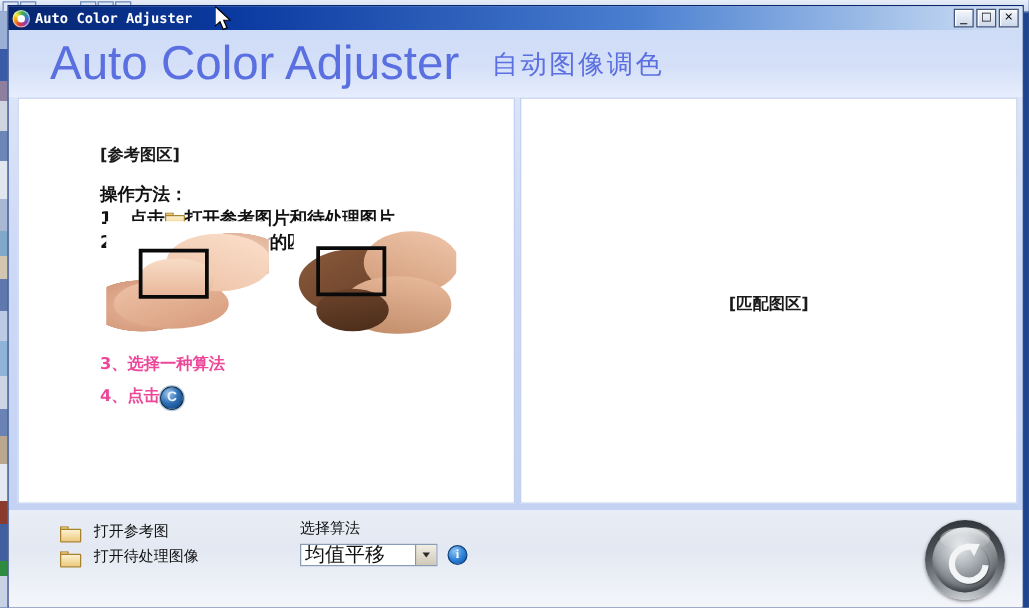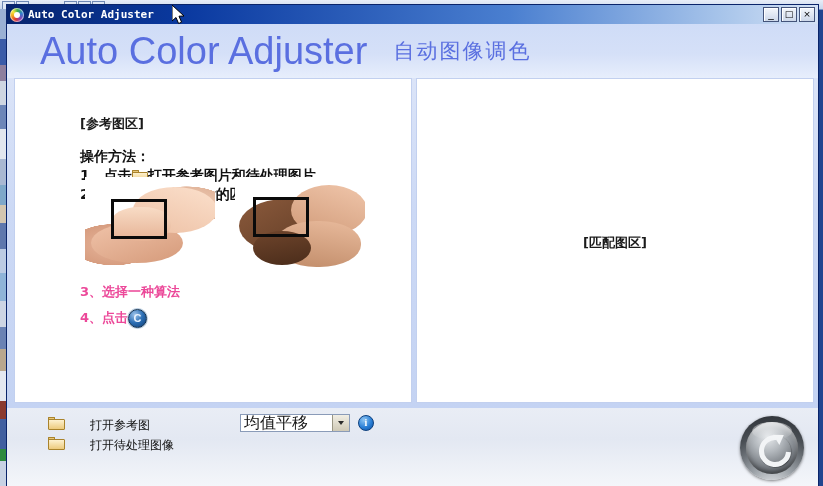--- a/index.html
+++ b/index.html
@@ -234,21 +234,21 @@
     font-family:"DejaVu Sans","Liberation Sans",sans-serif;
   }
 
   
   #bottom-bar{
     position:relative;height:78px;
     background:linear-gradient(to bottom,#e9edf5 0%,#e3e8f2 40%,#f4f6fa 100%);
     box-sizing:border-box;
   }
   .open-row{
-    position:absolute;display:flex;align-items:flex-start;gap:25px;
+    position:absolute;display:flex;align-items:flex-end;gap:10px;
     font-size:12px;color:#111;
     font-family:Liberation Sans, sans-serif;
     cursor:pointer;
   }
   #open-reference-row{left:41px;top:9px;}
   #open-target-row{left:41px;top:29px;}
   .open-row .folder-icon{width:17px;height:13px;}
   .open-row .folder-icon .body{width:17px;height:11px;}
 
   #algo-group{position:absolute;left:233px;top:6px;}
@@ -433,20 +433,21 @@
 
     <div class="open-row" id="open-target-row">
       <span class="folder-icon">
         <span class="tab"></span>
           <span class="body"></span>
       </span>
       <span>打开待处理图像</span>
     </div>
 
     <div id="algo-group">
+      <div id="algo-label">选择算法</div>
       <div id="algo-row">
         <div id="algo-select">
           <span id="algo-value">均值平移</span>
           <span id="algo-arrow">
               <i></i>
             </span>
         </div>
         <div id="info-icon">
           <b>i</b>
         </div>

